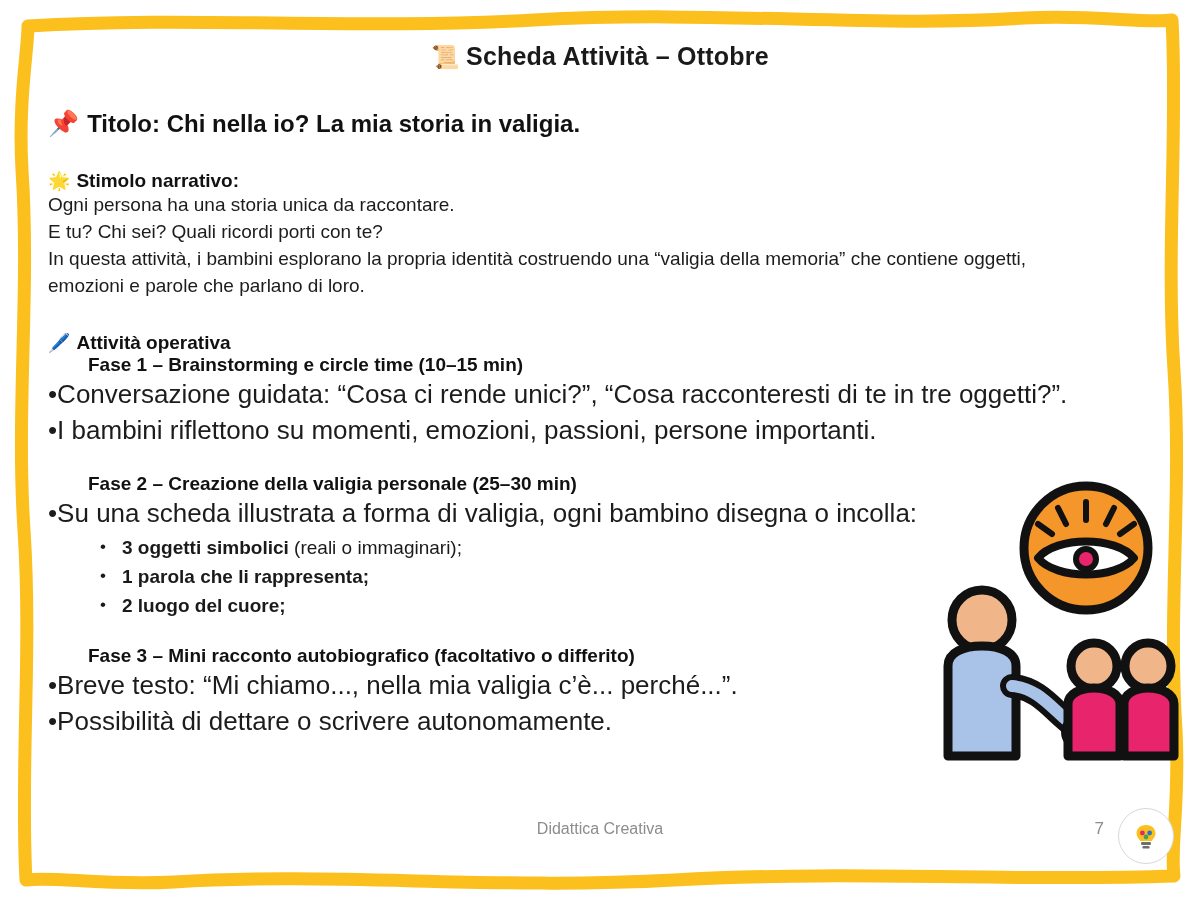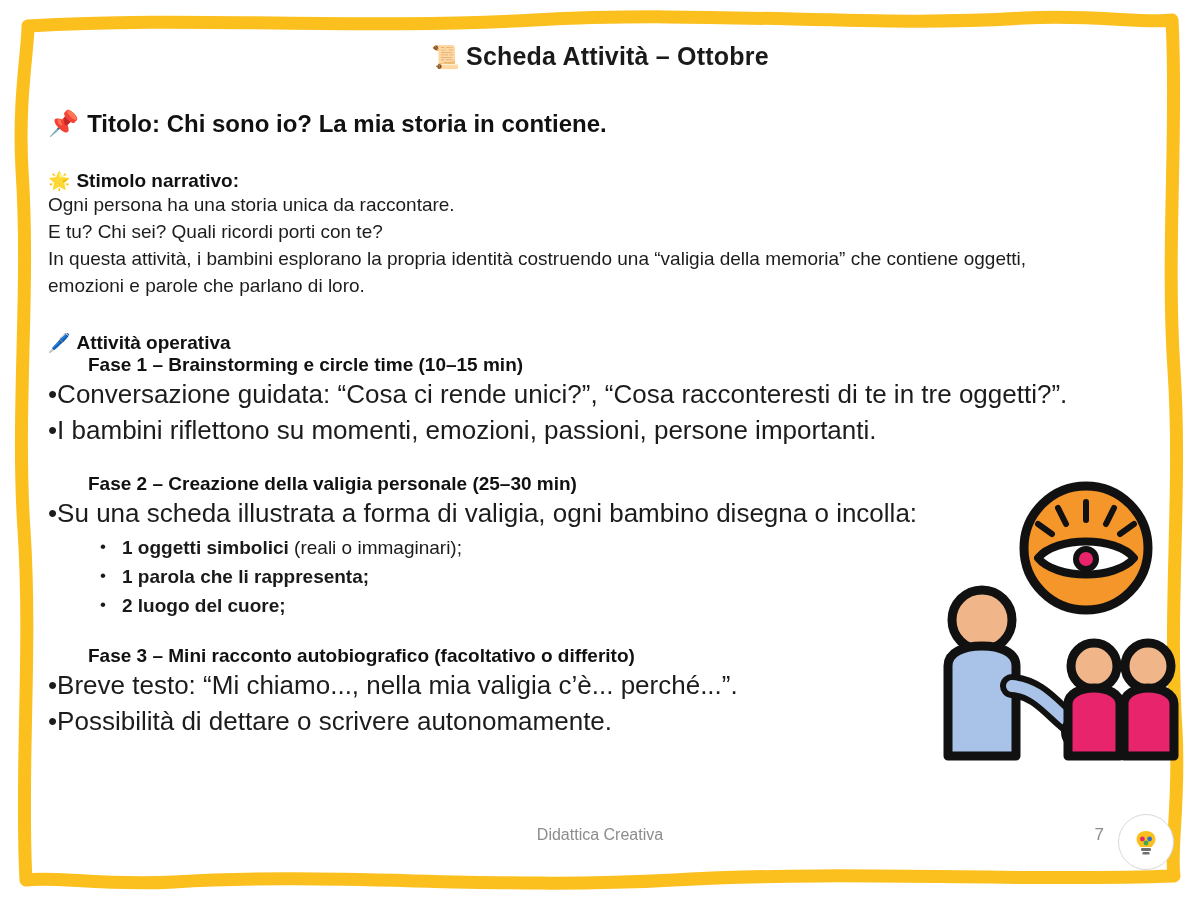--- a/index.html
+++ b/index.html
@@ -121,21 +121,21 @@
     right: 16px;
     top: 480px;
     width: 250px;
     height: 300px;
   }
 
   
   .footer {
     position: absolute;
     left: 0;
-    bottom: 36px;
+    bottom: 42px;
     width: 1200px;
     height: 44px;
   }
   .footer-text {
     position: absolute;
     left: 0;
     right: 0;
     top: 6px;
     text-align: center;
     font-size: 16px;
@@ -176,42 +176,42 @@
     </svg>
   </div>
 
   <div class="content">
 
     <div class="doc-title">
       <span class="emoji">📜</span><span>Scheda Attività – Ottobre</span>
     </div>
 
     <div class="title-line">
-      <span class="emoji">📌</span><span>Titolo: Chi sono io? La mia storia in contiene.</span>
+      <span class="emoji">📌</span><span>Titolo: Chi nella io? La mia storia in valigia.</span>
     </div>
 
     <div class="section-head">
       <span class="emoji">🌟</span><span>Stimolo narrativo:</span>
     </div>
     <div class="para tight">Ogni persona ha una storia unica da raccontare.</div>
     <div class="para tight">E tu? Chi sei? Quali ricordi porti con te?</div>
     <div class="para tight">In questa attività, i bambini esplorano la propria identità costruendo una “valigia della memoria” che contiene oggetti, emozioni e parole che parlano di loro.</div>
 
     <div class="section-head">
       <span class="emoji">🖊️</span><span>Attività operativa</span>
     </div>
 
     <div class="phase-head">Fase 1 – Brainstorming e circle time (10–15 min)</div>
     <div class="bullet">•Conversazione guidata: “Cosa ci rende unici?”, “Cosa racconteresti di te in tre oggetti?”.</div>
     <div class="bullet">•I bambini riflettono su momenti, emozioni, passioni, persone importanti.</div>
 
     <div class="phase-head phase-gap">Fase 2 – Creazione della valigia personale (25–30 min)</div>
     <div class="bullet">•Su una scheda illustrata a forma di valigia, ogni bambino disegna o incolla:</div>
     <ul class="sub-list">
-      <li><b>1 oggetti simbolici</b><span> (reali o immaginari);</span></li>
+      <li><b>3 oggetti simbolici</b><span> (reali o immaginari);</span></li>
       <li><b>1 parola che li rappresenta;</b><span></span></li>
       <li><b>2 luogo del cuore;</b><span></span></li>
     </ul>
 
     <div class="phase-head phase-gap">Fase 3 – Mini racconto autobiografico (facoltativo o differito)</div>
     <div class="bullet">•Breve testo: “Mi chiamo..., nella mia valigia c’è... perché...”.</div>
     <div class="bullet">•Possibilità di dettare o scrivere autonomamente.</div>
 
   </div>
 

